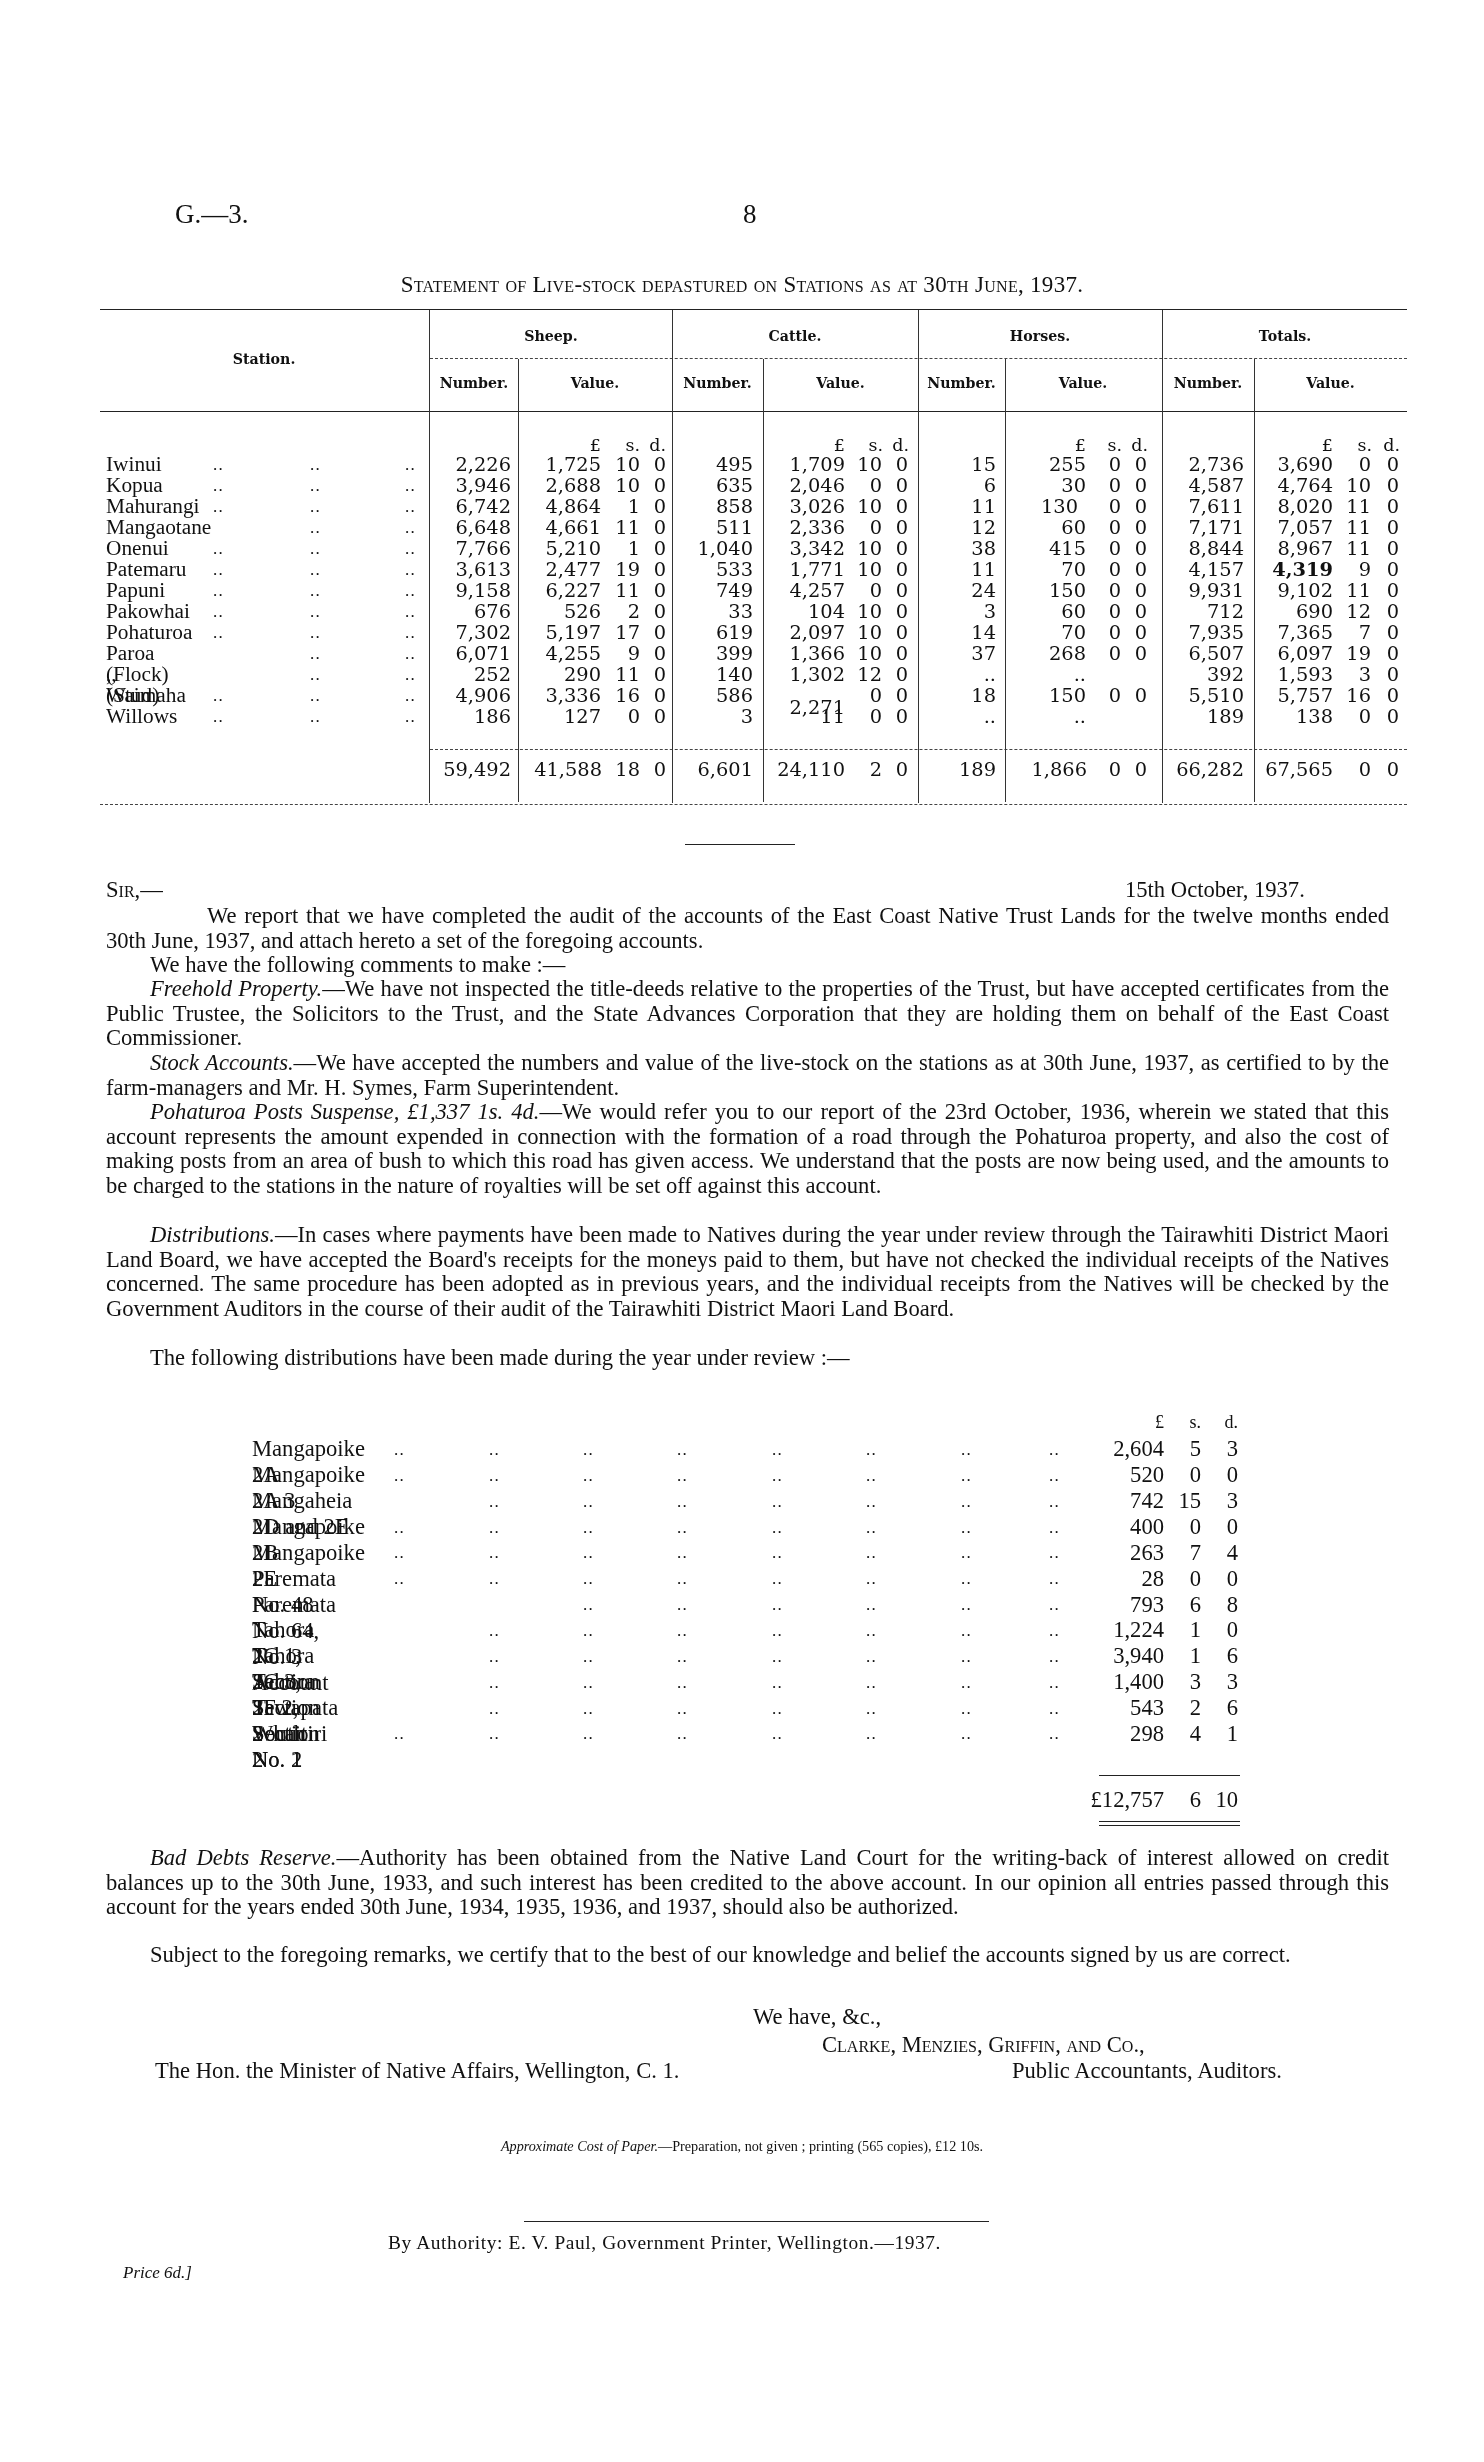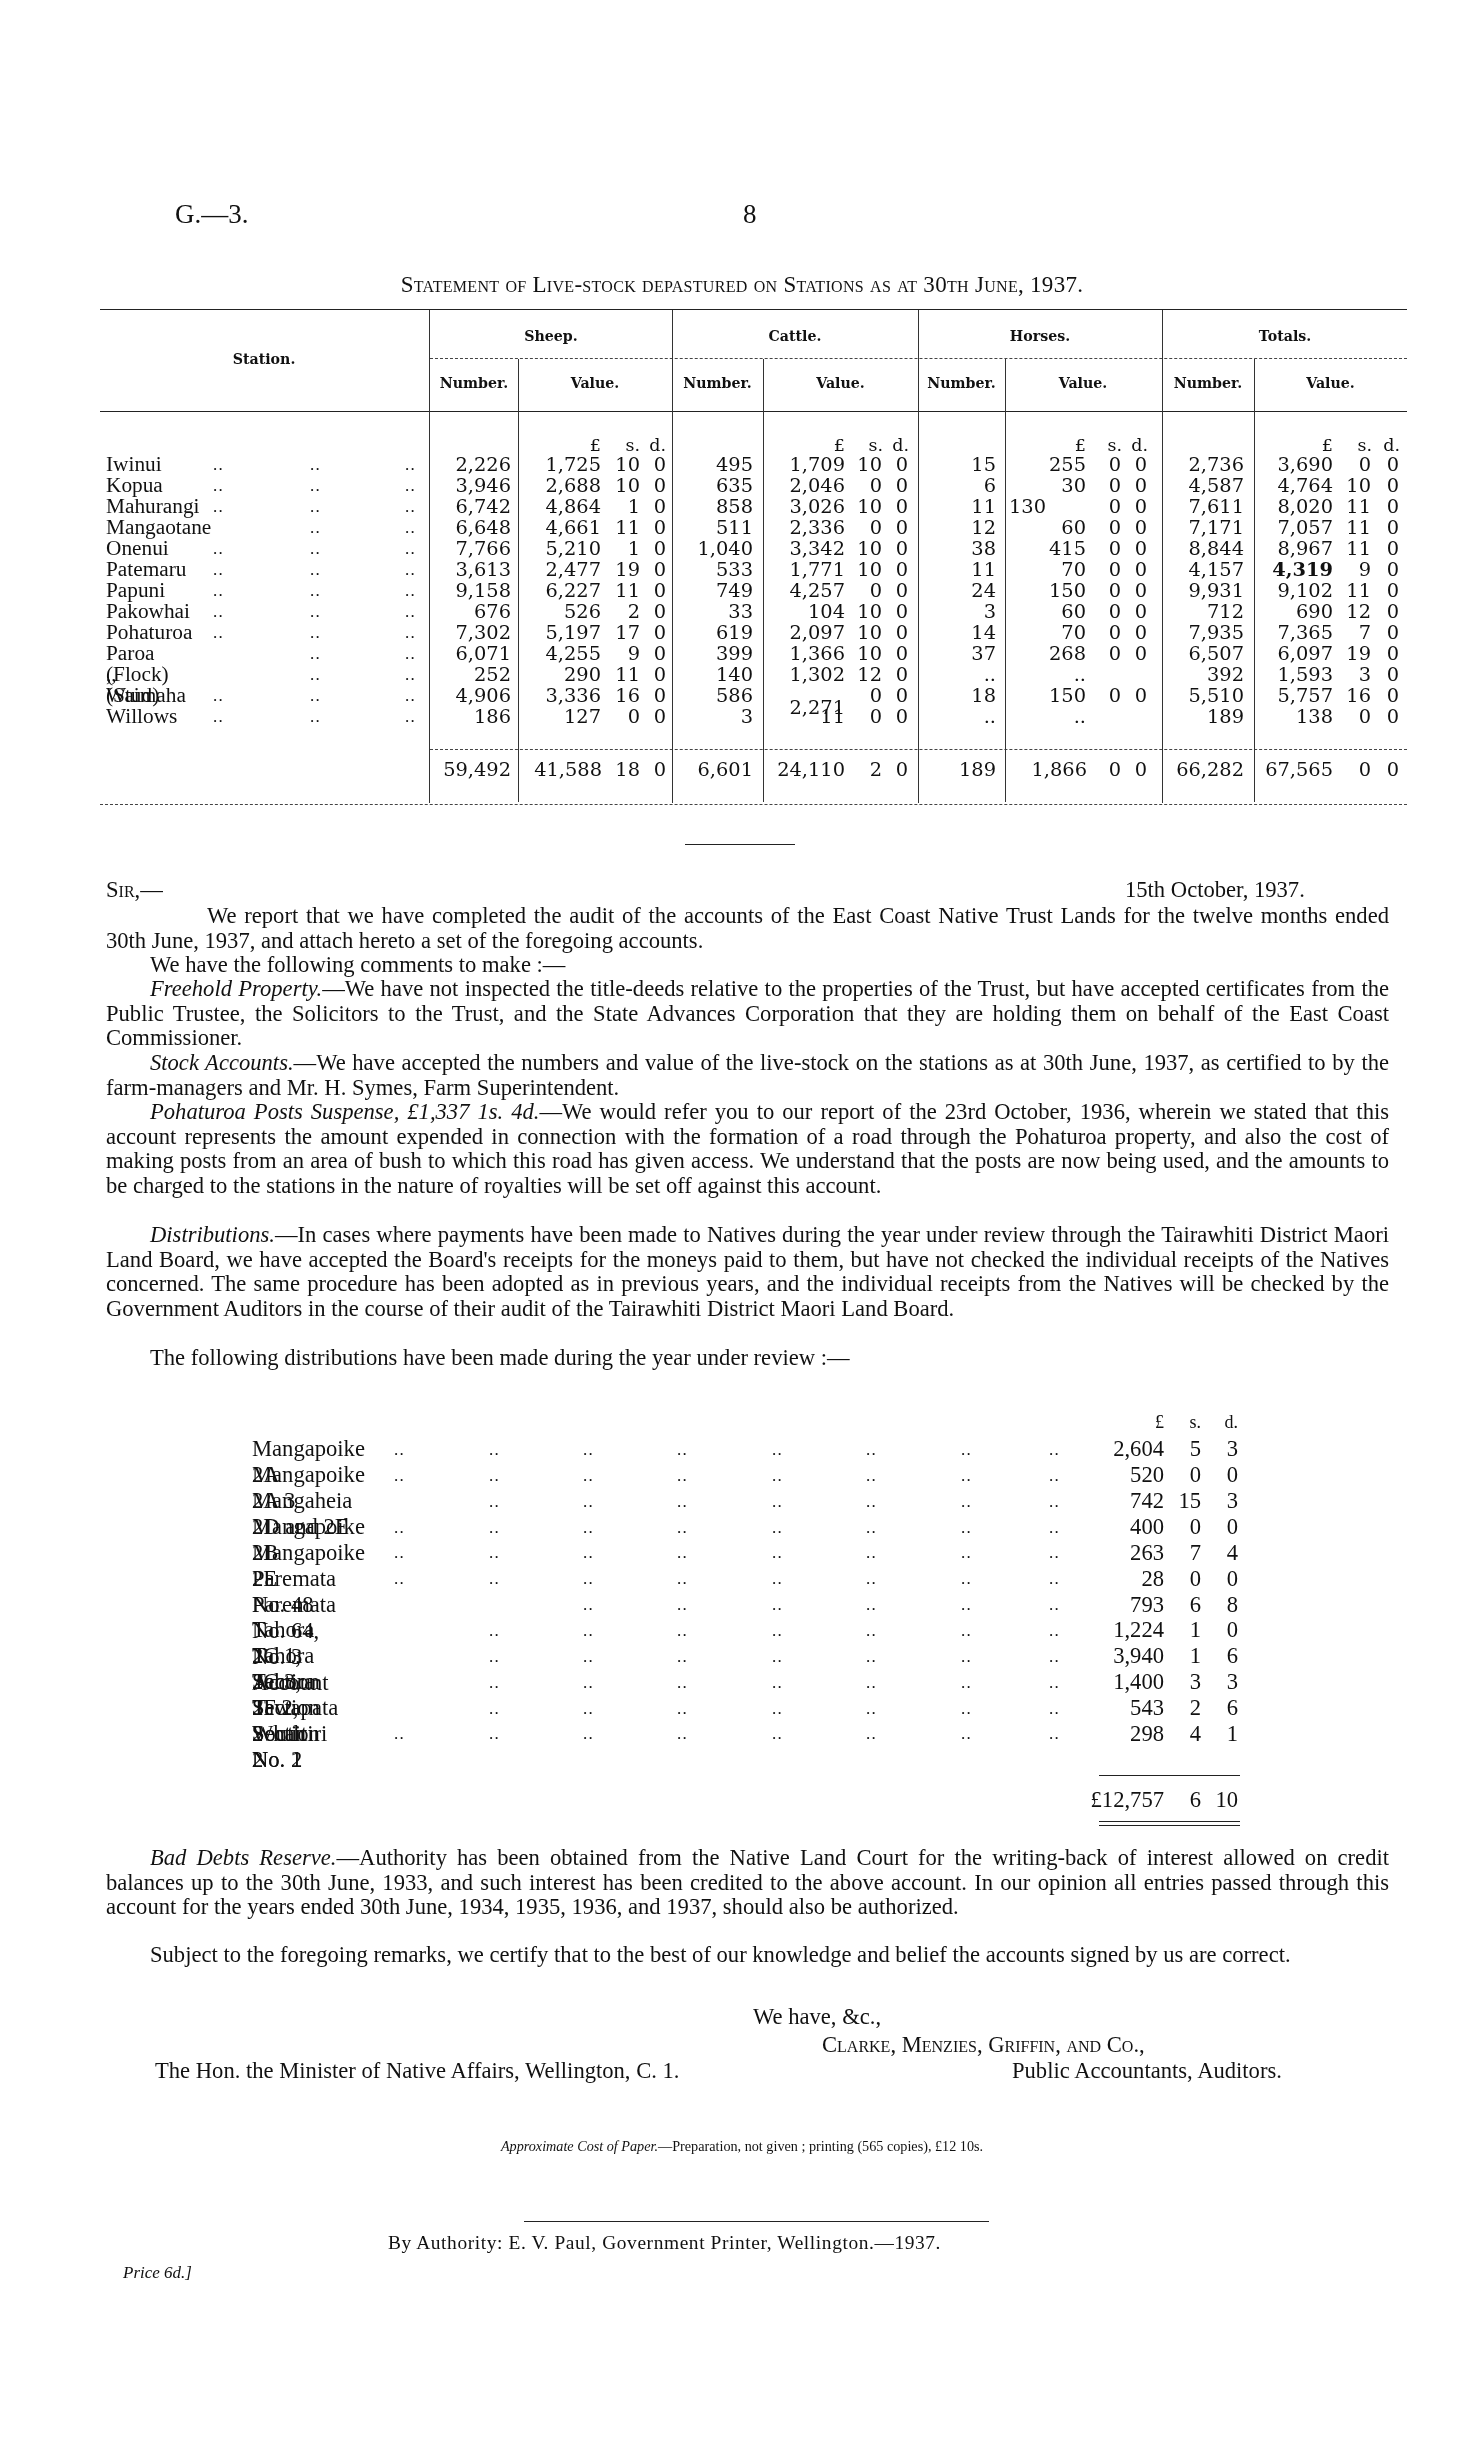--- a/index.html
+++ b/index.html
@@ -130,21 +130,21 @@
         <div class="dots" style="left: 405px; top: 496px;">..</div>
         <div class="cell" style="left: 414px; width: 97px; top: 496px;">6,742</div>
         <div class="cell" style="left: 517px; width: 84px; top: 496px;">4,864</div>
         <div class="cell" style="left: 608px; width: 32px; top: 496px;">1</div>
         <div class="cell" style="left: 634px; width: 32px; top: 496px;">0</div>
         <div class="cell" style="left: 656px; width: 97px; top: 496px;">858</div>
         <div class="cell" style="left: 761px; width: 84px; top: 496px;">3,026</div>
         <div class="cell" style="left: 850px; width: 32px; top: 496px;">10</div>
         <div class="cell" style="left: 876px; width: 32px; top: 496px;">0</div>
         <div class="cell" style="left: 899px; width: 97px; top: 496px;">11</div>
-        <div class="cell" style="left: 962px; width: 84px; top: 496px;">130</div>
+        <div class="cell" style="left: 994px; width: 84px; top: 496px;">130</div>
         <div class="cell" style="left: 1089px; width: 32px; top: 496px;">0</div>
         <div class="cell" style="left: 1115px; width: 32px; top: 496px;">0</div>
         <div class="cell" style="left: 1147px; width: 97px; top: 496px;">7,611</div>
         <div class="cell" style="left: 1249px; width: 84px; top: 496px;">8,020</div>
         <div class="cell" style="left: 1339px; width: 32px; top: 496px;">11</div>
         <div class="cell" style="left: 1367px; width: 32px; top: 496px;">0</div>
       </div>
       <div style="position: absolute; left: 0px; top: 0px;">
         <div class="stn" style="left: 106px; top: 517px;">Mangaotane</div>
         <div class="dots" style="left: 310px; top: 517px;">..</div>

